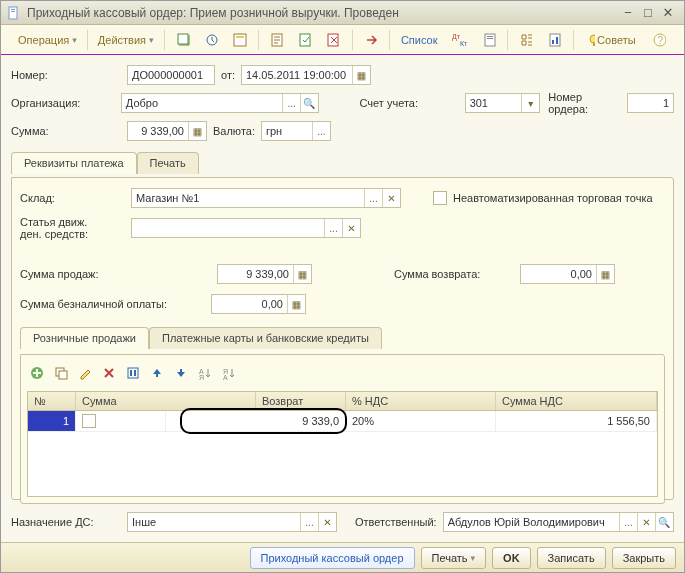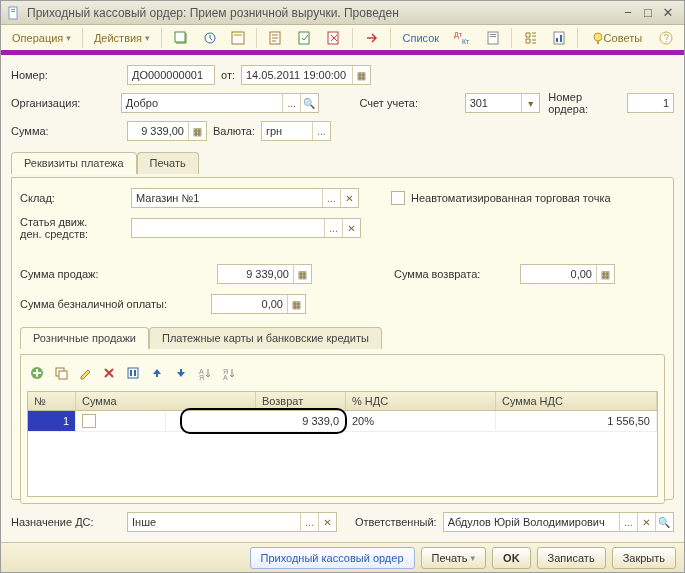--- a/index.html
+++ b/index.html
@@ -2,21 +2,21 @@
 <html><head>
 <meta charset="utf-8">
 <style>
   * { box-sizing: border-box; -webkit-font-smoothing: none; font-smooth: never; }
   body { margin:0; font-family: Tahoma, Arial, sans-serif; font-size:11px; background:#fff; color:#333; }
   .frame { width:685px; height:573px; border:1px solid #9c9c9c; background:#faf7ec; display:flex; flex-direction:column; }
   .titlebar { height:24px; background:linear-gradient(#edecdf,#d8d6c1); display:flex; align-items:center; padding:0 6px; border-bottom:1px solid #bdb89a; }
   .titlebar .doc-icon{ width:14px; height:14px; margin-right:6px; }
   .titlebar .title{ flex:1; color:#555;font-size:12px;}
   .titlebar .winbtn{ width:20px; height:16px; text-align:center; line-height:16px; color:#555; font-size:13px; }
-  .toolbar{ height:30px; display:flex; align-items:center; padding:0 6px; gap:4px; border-bottom:5px solid #a21caf; background:#fcfae7;justify-content:flex-end;}
+  .toolbar{ height:30px; display:flex; align-items:center; padding:0 13px; gap:4px; border-bottom:1px solid #a21caf; background:#fcfae7;}
   .tbtn{ height:22px; min-width:22px; border:1px solid transparent; border-radius:2px; display:flex; align-items:center; justify-content:center; padding:0 4px; }
   .tbtn.text{ padding:0 6px; color:#8b6f2b;}
   .tbtn.text.blue{color:#3568b5;}
   .dd::after{content:"▾";font-size:9px;margin-left:3px;color:#888;}
   .sep{width:1px;height:20px;background:#ddd7bb;margin:0 2px;}
   .body{flex:1; padding:8px 10px; overflow:hidden; display:flex; flex-direction:column; gap:4px;}
   .row{display:flex; align-items:center; gap:6px; min-height:24px;}
   .lbl{width:110px; color:#333;}
   .lbl.s2{width:105px;}
   .inp{ height:20px; background:#fff; border:1px solid #c7c19d; display:flex; align-items:center; overflow:hidden;}
@@ -209,21 +209,21 @@
     </div>
 
     <div class="tabset">
       <div class="tab active">Реквизиты платежа</div>
       <div class="tab">Печать</div>
     </div>
 
     <div class="panel grow">
       <div class="row">
         <span class="lbl s2">Склад:</span>
-        <span class="inp" style="width:228px">
+        <span class="inp" style="width:270px">
             <span class="val">Магазин №1</span>
             <span class="chip">...</span>
             <span class="chip">✕</span>
           </span>
         <span style="width:20px"></span>
         <span class="chk"></span>
         <span>Неавтоматизированная торговая точка</span>
       </div>
       <div class="row">
         <span class="lbl s2" style="white-space:pre-line">Статья движ.

